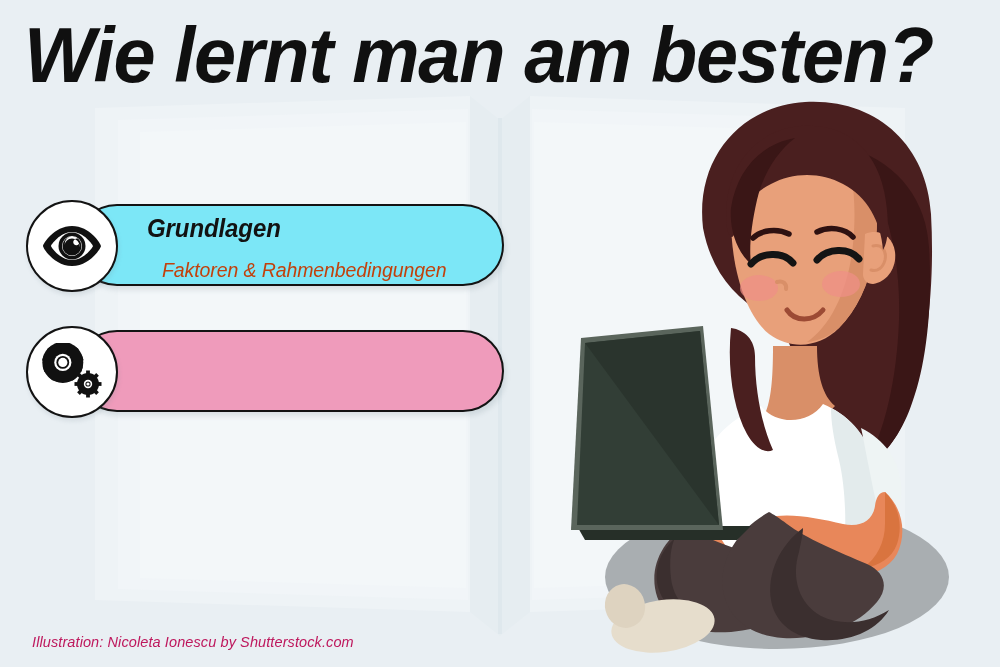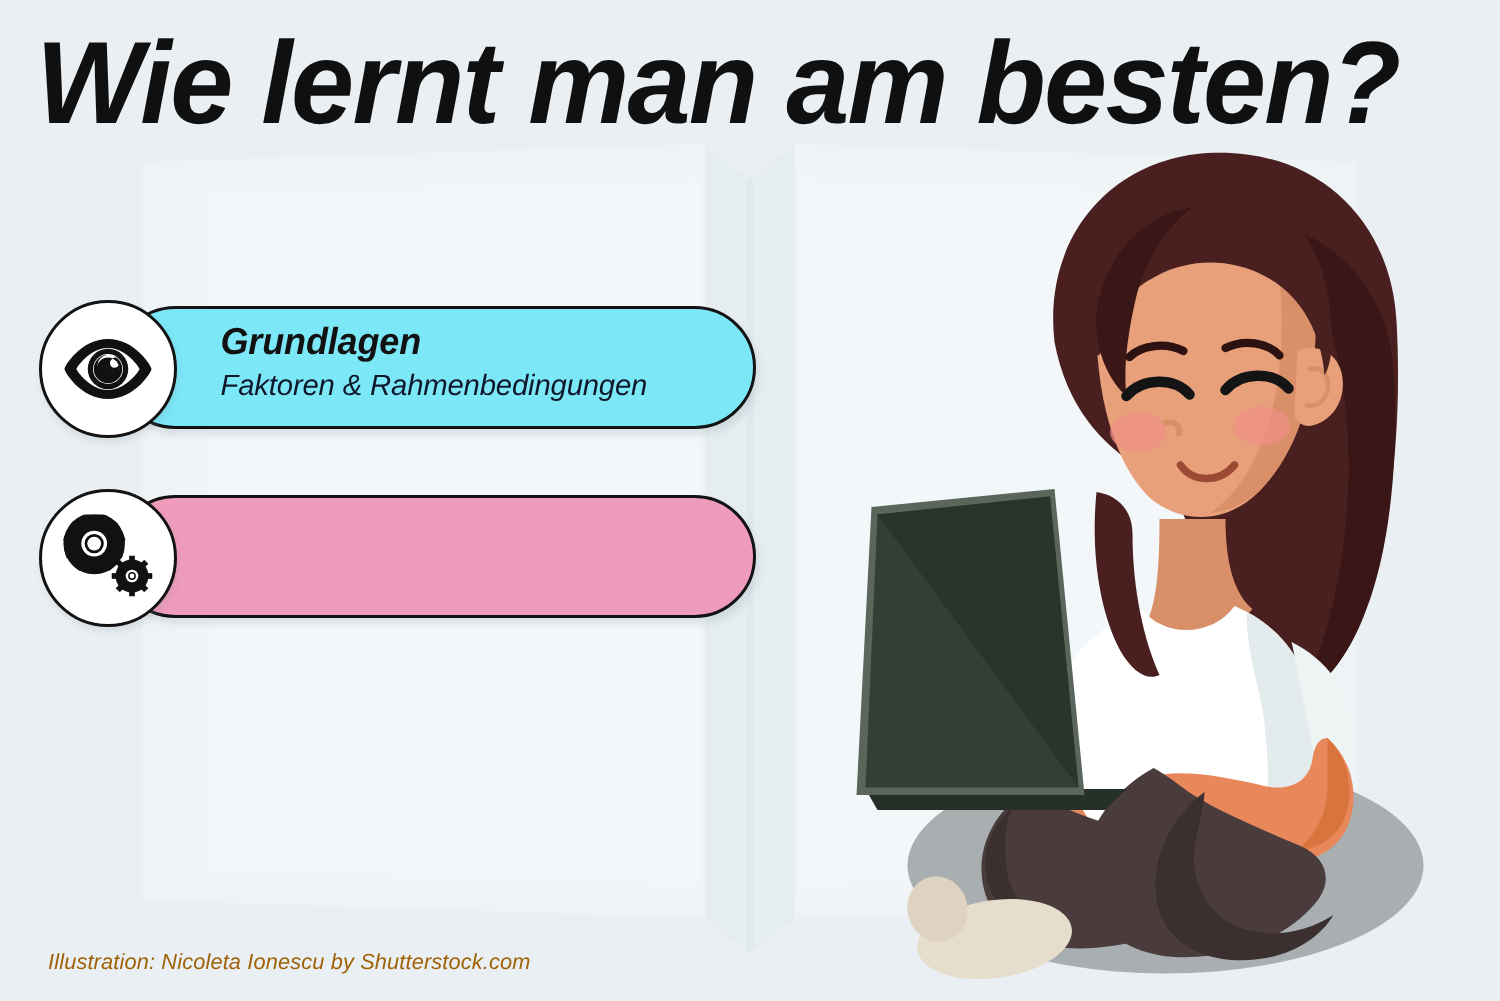--- a/index.html
+++ b/index.html
@@ -83,39 +83,39 @@
     margin:0 0 2px 0;
     color:#121212;
     transform:scaleX(0.96);
     transform-origin:left center;
   }
   .card-sub{
     font-family:"Liberation Sans","DejaVu Sans",sans-serif;
     font-weight:400;
     font-size:19.5px;
     line-height:24px;
-    margin:0;
-    color:#0f172a;
+    margin:15px;
+    color:#c2410c;
     letter-spacing:-0.1px;
   }
 
   
   .illustration{
     position:absolute;left:555px;top:88px;
     width:445px;height:579px;
   }
   .illustration svg{display:block;width:445px;height:579px;}
 
   
   .credit{
     position:absolute;left:32px;bottom:17px;
     margin:0;
     font-family:"Liberation Sans","DejaVu Sans",sans-serif;
     font-size:14.5px;
-    color:#a16207;
+    color:#be185d;
     letter-spacing:0.1px;
   }
 </style>
 </head>
 <body>
 
 <div id="poster">
 
   <div class="bg-layer">
     <svg class="bg-svg" viewBox="0 0 1000 667" xmlns="http://www.w3.org/2000/svg" aria-hidden="true">

